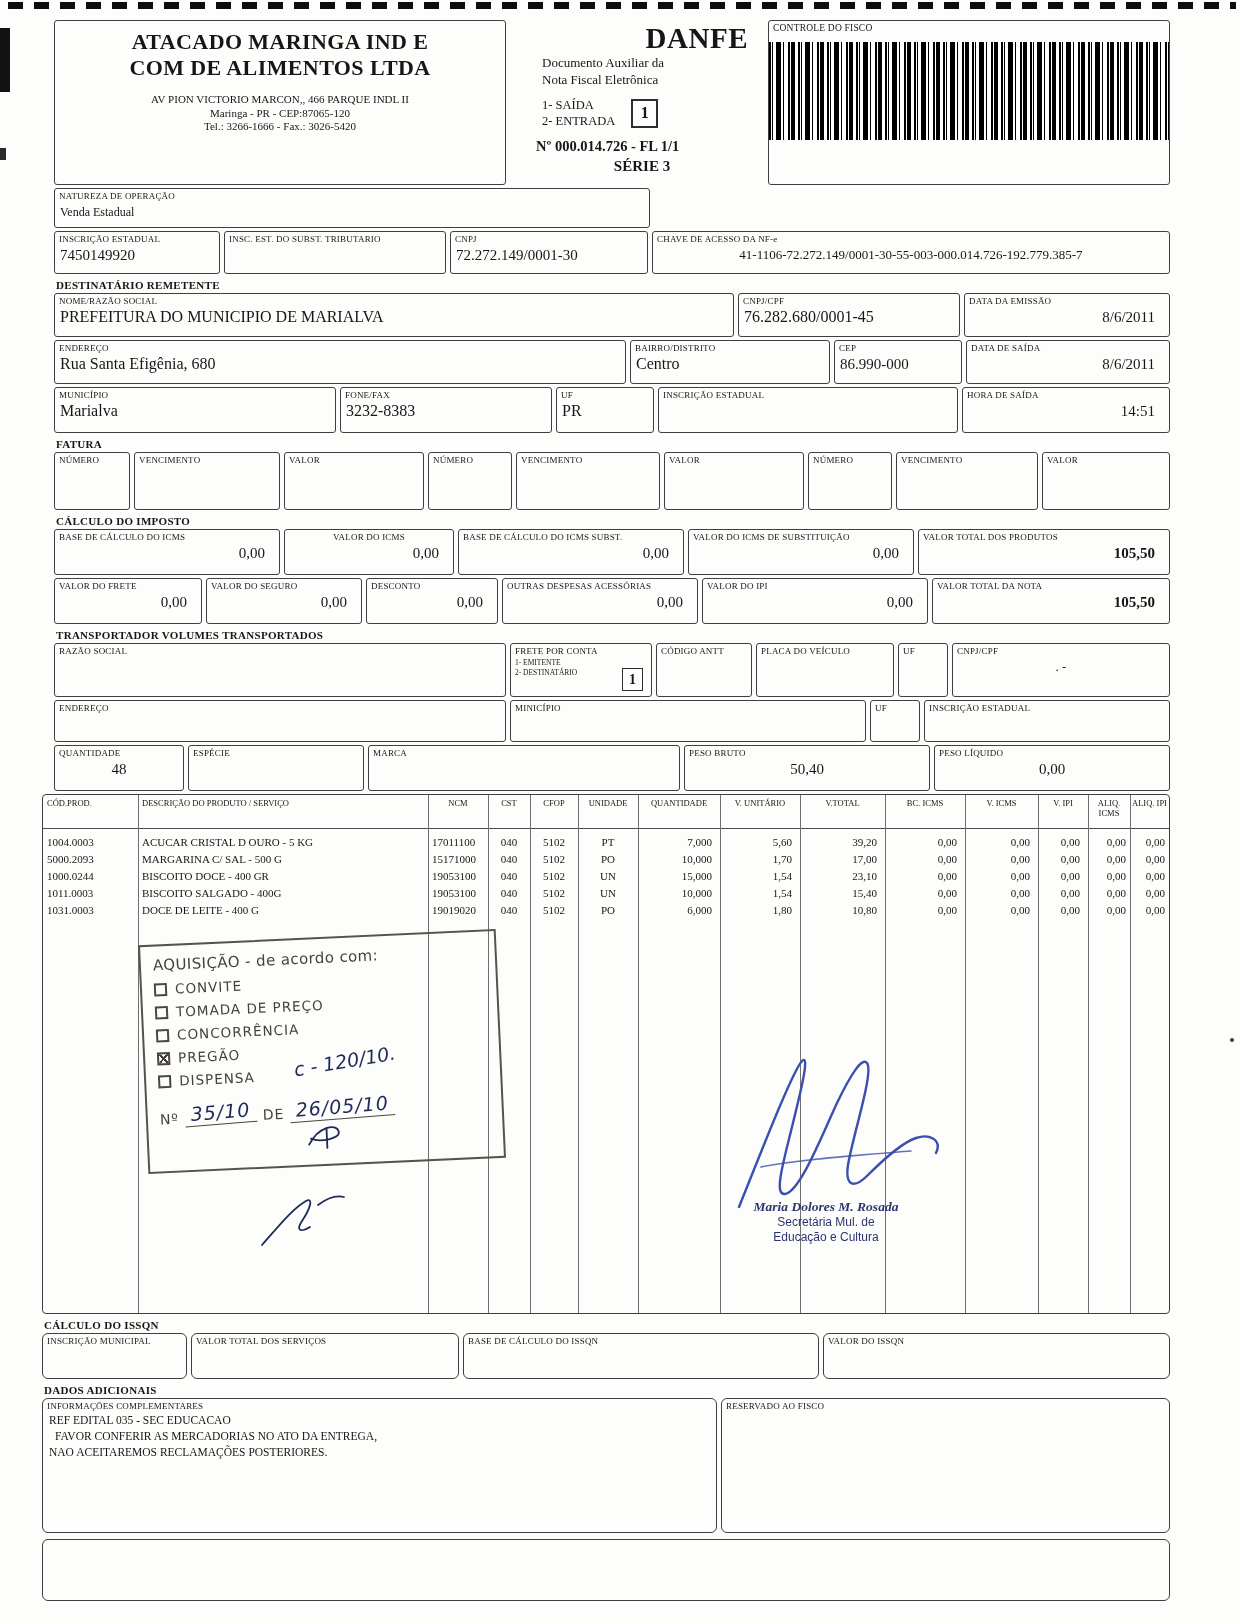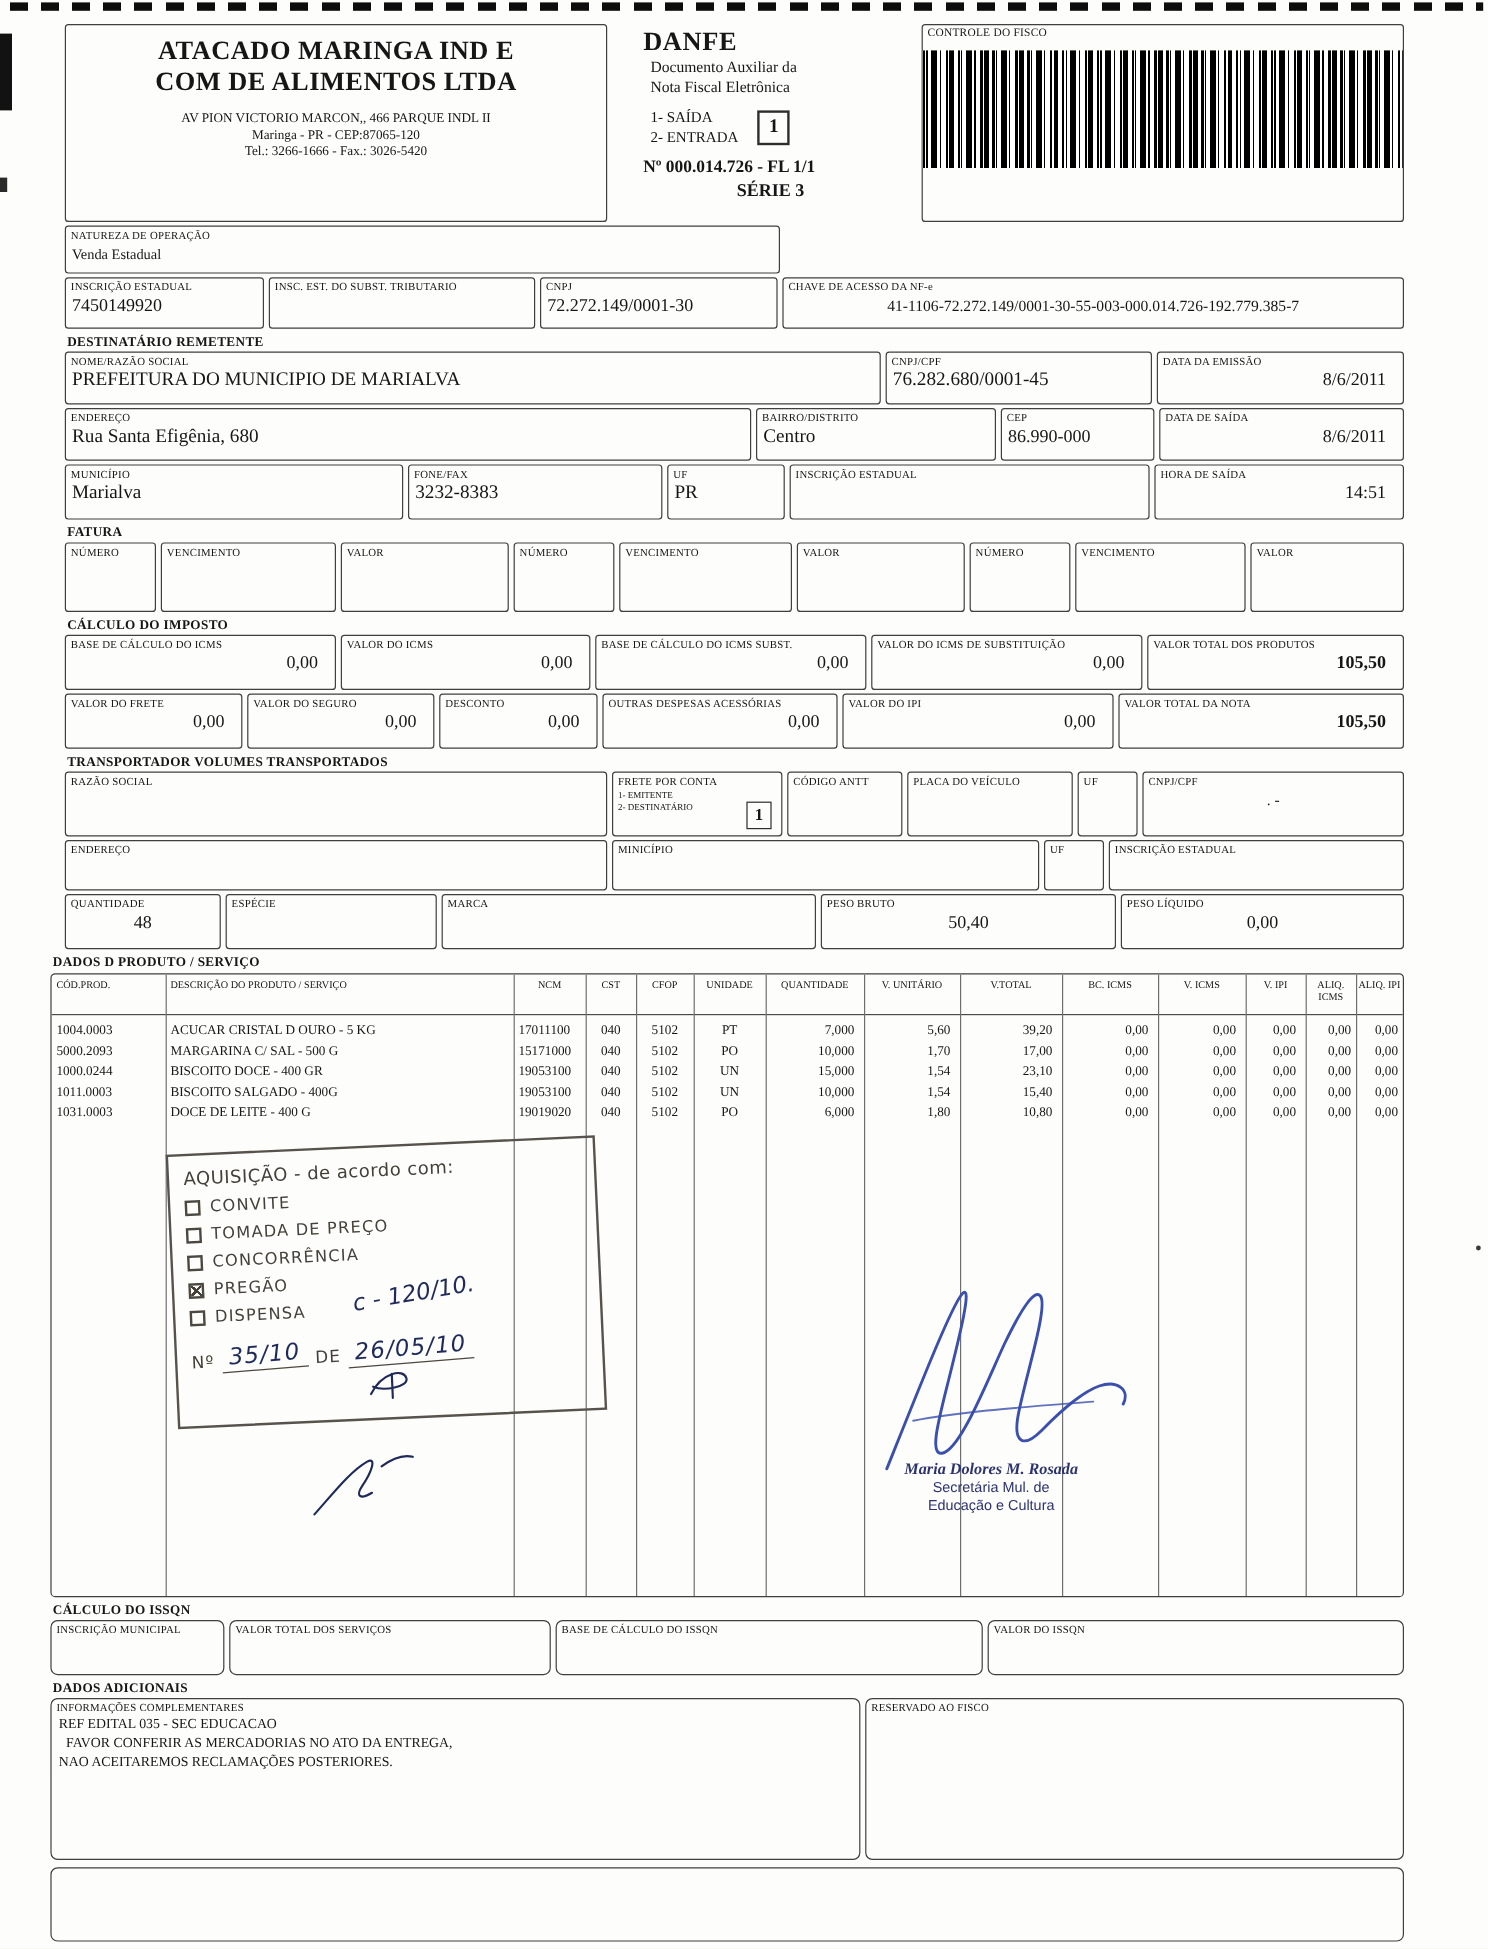--- a/index.html
+++ b/index.html
@@ -22,21 +22,21 @@
   .val.b{font-weight:bold;}
   .val.sm{font-size:13px;}
   .sec{font-weight:bold;font-size:11px;line-height:12px;margin:5px 0 2px 14px;letter-spacing:.3px;}
   
   .hdr{display:flex;gap:20px;height:165px;}
   .emitente{width:452px;text-align:center;padding-top:8px;}
   .emit-name{font-weight:bold;font-size:22px;line-height:26px;letter-spacing:.4px;}
   .emit-addr{font-size:11px;line-height:13.5px;}
   .emit-addr.first{margin-top:12px;}
   .danfe-mid{width:222px;padding:2px 0 0 10px;}
-  .danfe-title{font-weight:bold;font-size:22px;text-align:left;letter-spacing:.5px;}
+  .danfe-title{font-weight:bold;font-size:29px;text-align:right;letter-spacing:.5px;}
   .danfe-sub{font-size:13px;line-height:16.5px;padding-left:6px;}
   .saida-block{display:flex;align-items:center;margin-top:9px;padding-left:6px;}
   .saida-lines{font-size:12.5px;line-height:16px;}
   .tipo-box{width:27px;height:29px;border:2px solid #2e2e2e;font-weight:bold;font-size:16px;
     display:flex;align-items:center;justify-content:center;margin-left:16px;}
   .danfe-num{font-weight:bold;font-size:14.5px;margin-top:9px;white-space:nowrap;}
   .danfe-serie{font-weight:bold;font-size:15px;text-align:center;margin-top:3px;}
   .fisco{flex:1;}
   .barcode{width:400px;height:98px;margin:8px auto 0;background:
     repeating-linear-gradient(90deg,
@@ -250,21 +250,21 @@
           <div class="lbl">VALOR</div>
         </div>
     </div>
 
     <div class="sec">CÁLCULO DO IMPOSTO</div>
     <div class="row inset" style="height:46px;margin-top:0;">
       <div class="box" style="width:226px;">
         <div class="lbl">BASE DE CÁLCULO DO ICMS</div>
         <div class="val r">0,00</div>
       </div>
-      <div class="box" style="width:208px;">
+      <div class="box" style="width:170px;padding-left:44px;">
         <div class="lbl">VALOR DO ICMS</div>
         <div class="val r">0,00</div>
       </div>
       <div class="box" style="width:226px;">
         <div class="lbl">BASE DE CÁLCULO DO ICMS SUBST.</div>
         <div class="val r">0,00</div>
       </div>
       <div class="box" style="width:226px;">
         <div class="lbl">VALOR DO ICMS DE SUBSTITUIÇÃO</div>
         <div class="val r">0,00</div>
@@ -364,21 +364,20 @@
       <div class="box" style="width:246px;">
         <div class="lbl">PESO BRUTO</div>
         <div class="val c">50,40</div>
       </div>
       <div class="box" style="flex:1;">
         <div class="lbl">PESO LÍQUIDO</div>
         <div class="val c">0,00</div>
       </div>
     </div>
 
-    <div class="sec" style="margin-left:2px;">DADOS D PRODUTO / SERVIÇO</div>
     <div class="produtos-box">
       <div class="pgrid phead">
         <div class="ph l">CÓD.PROD.</div>
         <div class="ph l">DESCRIÇÃO DO PRODUTO / SERVIÇO</div>
         <div class="ph">NCM</div>
         <div class="ph">CST</div>
         <div class="ph">CFOP</div>
         <div class="ph">UNIDADE</div>
         <div class="ph">QUANTIDADE</div>
         <div class="ph">V. UNITÁRIO</div>

